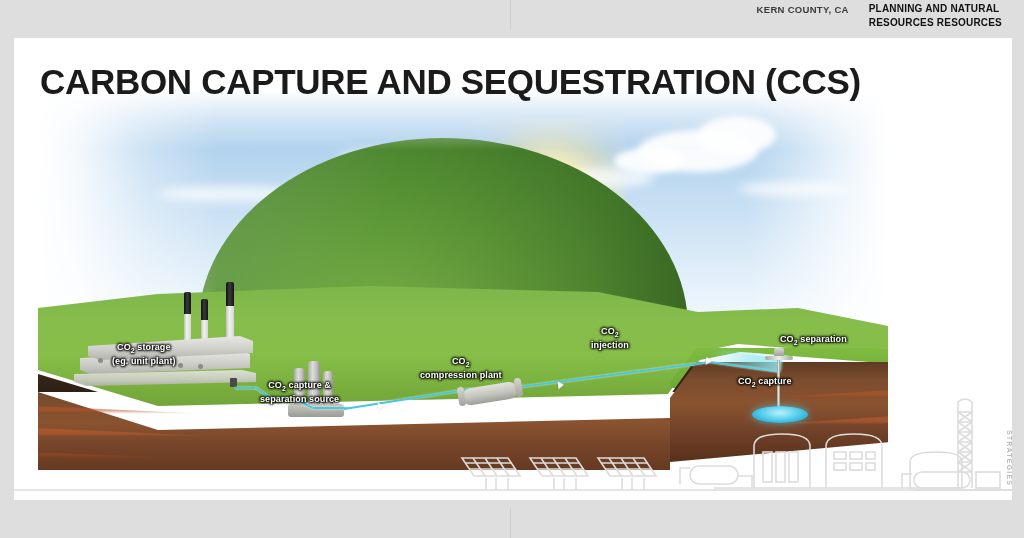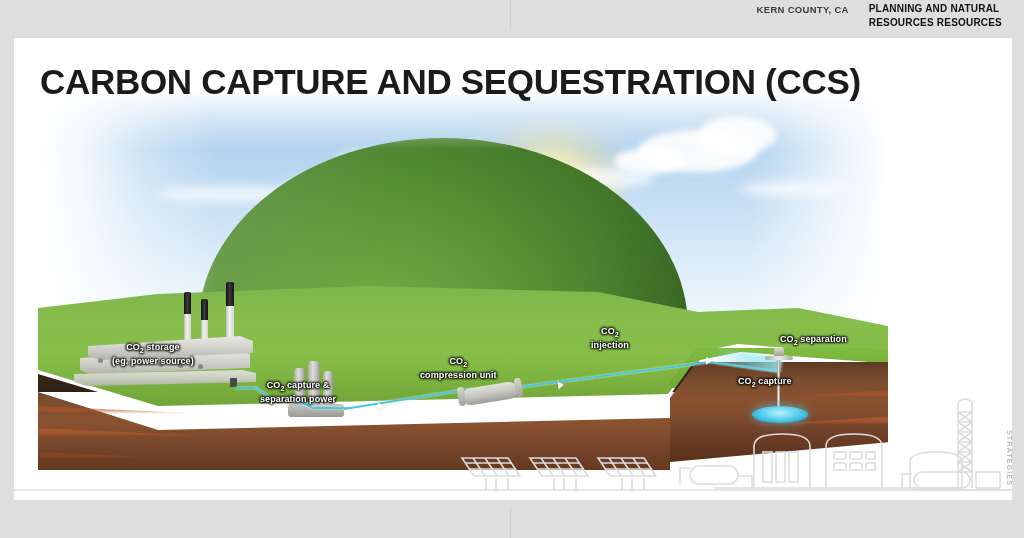--- a/index.html
+++ b/index.html
@@ -318,31 +318,31 @@
     <div>
       <div class="inj-beam"></div>
       <div class="well-head"></div>
       <div class="well-flange"></div>
       <div class="well-pipe"></div>
       <div class="reservoir"></div>
     </div>
 
     <div class="lbl" style="left:74px;top:252px;">
       <span>CO</span><sub>2</sub><span> storage</span><br>
-      <span>(eg. power source)</span>
+      <span>(eg. unit plant)</span>
     </div>
 
     <div class="lbl" style="left:222px;top:290px;">
       <span>CO</span><sub>2</sub><span> capture &amp;</span><br>
-      <span>separation power</span>
+      <span>separation source</span>
     </div>
 
     <div class="lbl" style="left:382px;top:266px;">
       <span>CO</span><sub>2</sub><br>
-      <span>compression unit</span>
+      <span>compression plant</span>
     </div>
 
     <div class="lbl" style="left:553px;top:236px;">
       <span>CO</span><sub>2</sub><br>
       <span>injection</span>
     </div>
 
     <div class="lbl" style="left:742px;top:244px;text-align:left;">
       <span>CO</span><sub>2</sub><span> separation</span>
     </div>

